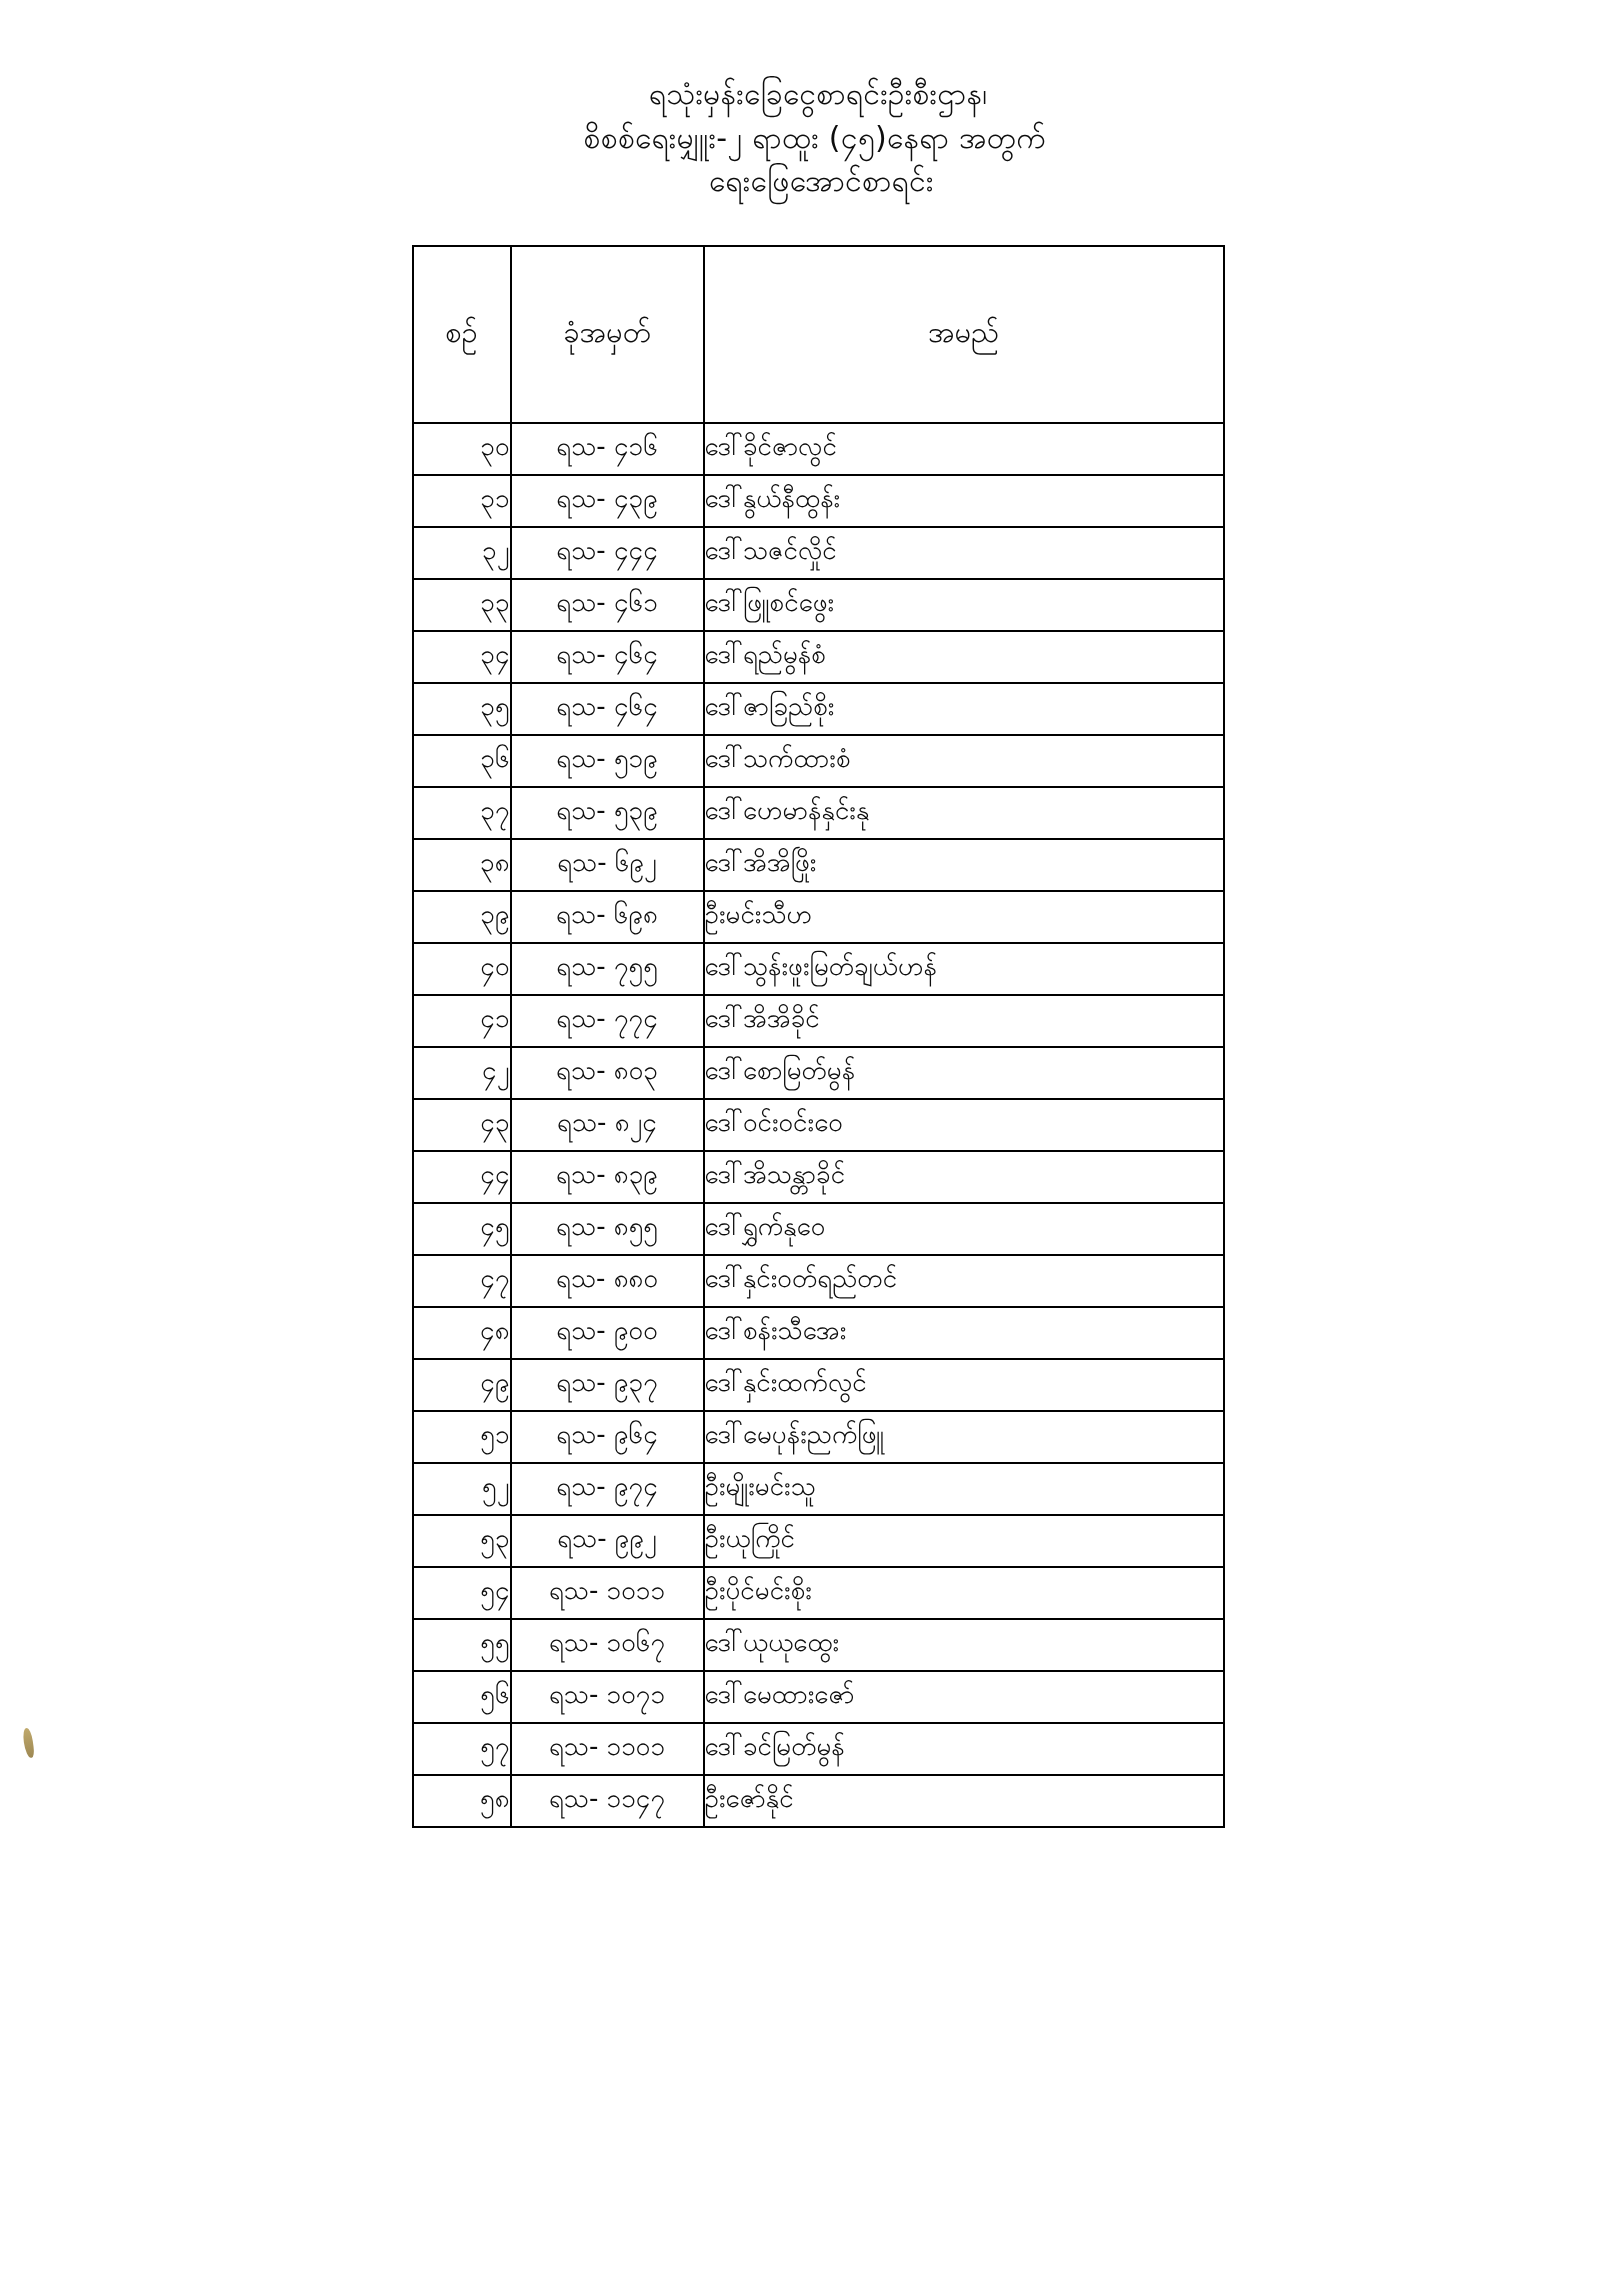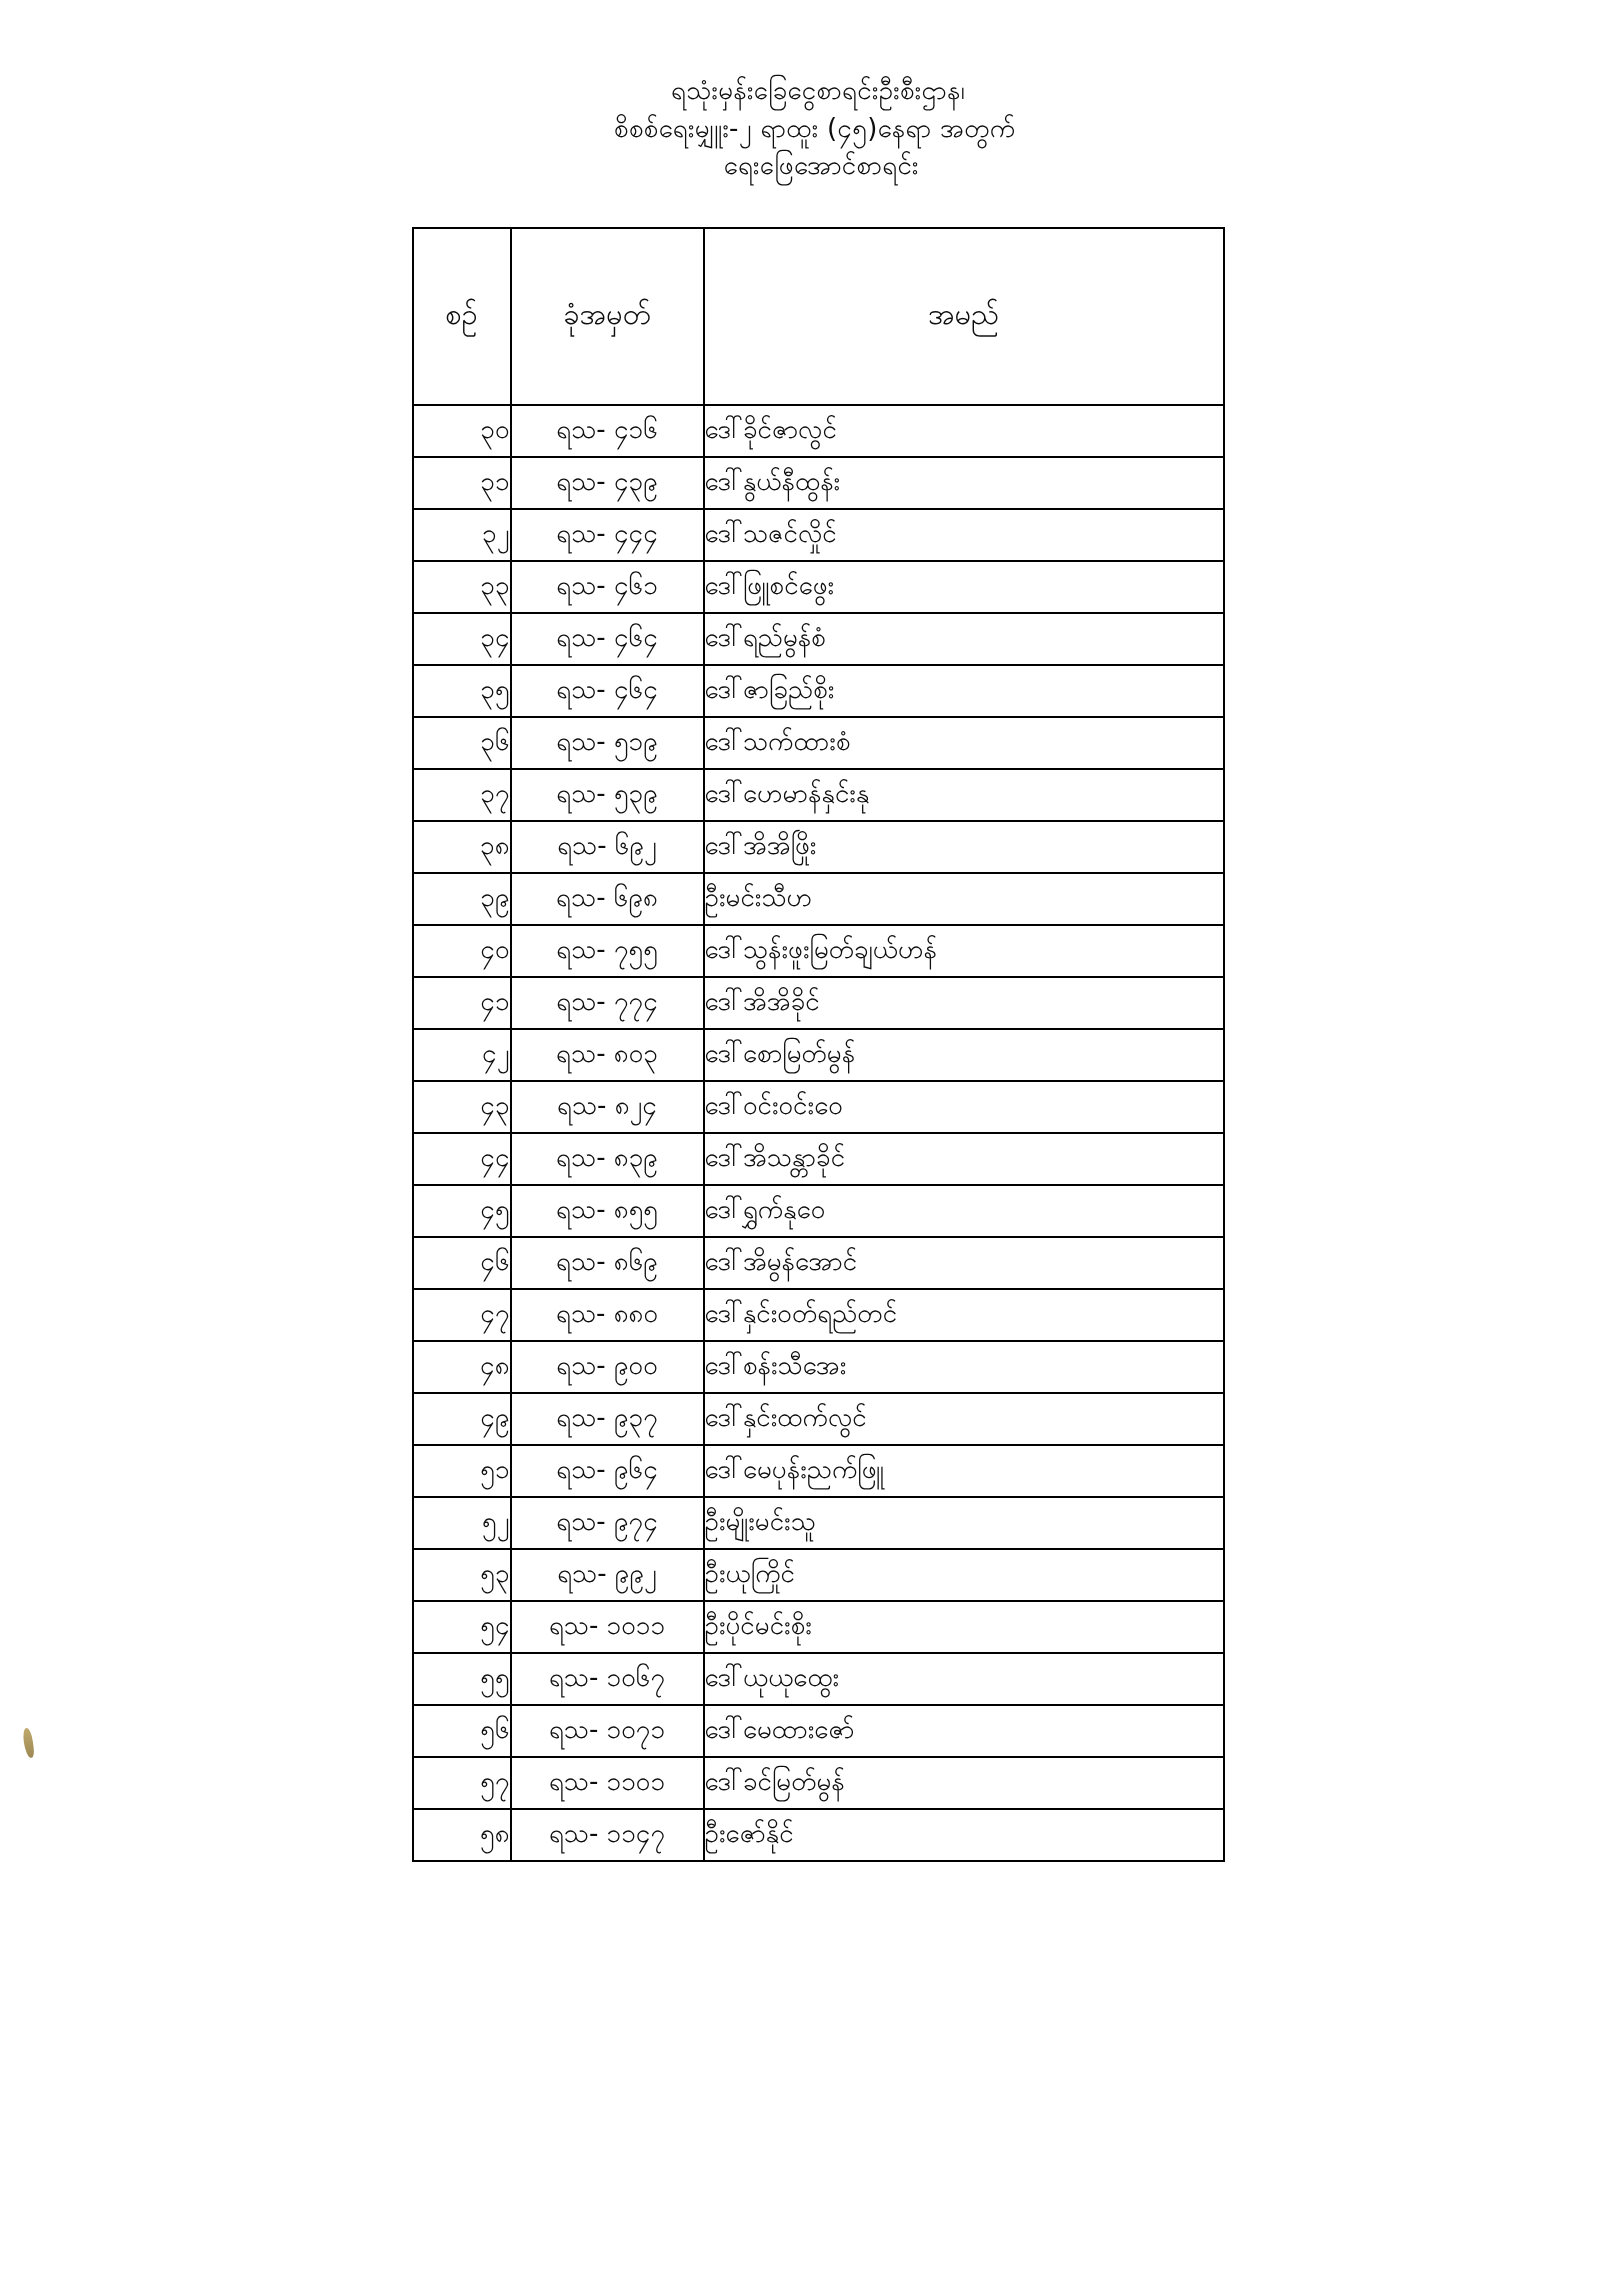--- a/index.html
+++ b/index.html
@@ -19,21 +19,21 @@
     width: 1623px;
     height: 2295px;
     position: relative;
     box-sizing: border-box;
   }
   .header {
     text-align: center;
     padding-top: 72px;
   }
   .header .line {
-    font-size: 26px;
+    font-size: 30px;
     line-height: 1.45;
     letter-spacing: 0.3px;
     color: #0d0d0d;
     white-space: nowrap;
   }
   .header .line-1 { padding-left: 13px; }
   .header .line-2 { padding-left: 6.5px; }
   .header .line-3 { padding-left: 19.6px; }
 
   .table-wrap {
@@ -196,25 +196,20 @@
             <td class="no">၄၄</td>
             <td class="card">ရသ- ၈၃၉</td>
             <td class="name">ဒေါ်အိသန္တာခိုင်</td>
           </tr>
           <tr>
             <td class="no">၄၅</td>
             <td class="card">ရသ- ၈၅၅</td>
             <td class="name">ဒေါ်ရွှက်နုဝေ</td>
           </tr>
           <tr>
-            <td class="no">၄၆</td>
-            <td class="card">ရသ- ၈၆၉</td>
-            <td class="name">ဒေါ်အိမွန်အောင်</td>
-          </tr>
-          <tr>
             <td class="no">၄၇</td>
             <td class="card">ရသ- ၈၈၀</td>
             <td class="name">ဒေါ်နှင်းဝတ်ရည်တင်</td>
           </tr>
           <tr>
             <td class="no">၄၈</td>
             <td class="card">ရသ- ၉၀၀</td>
             <td class="name">ဒေါ်စန်းသီအေး</td>
           </tr>
           <tr>

